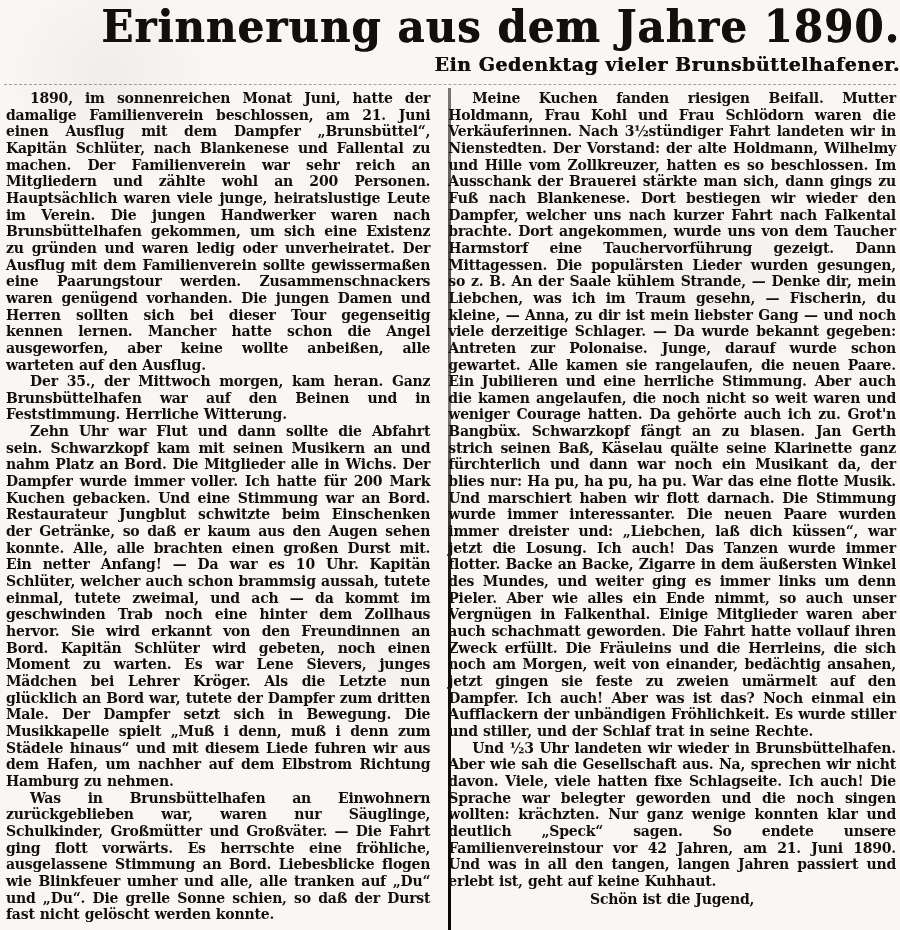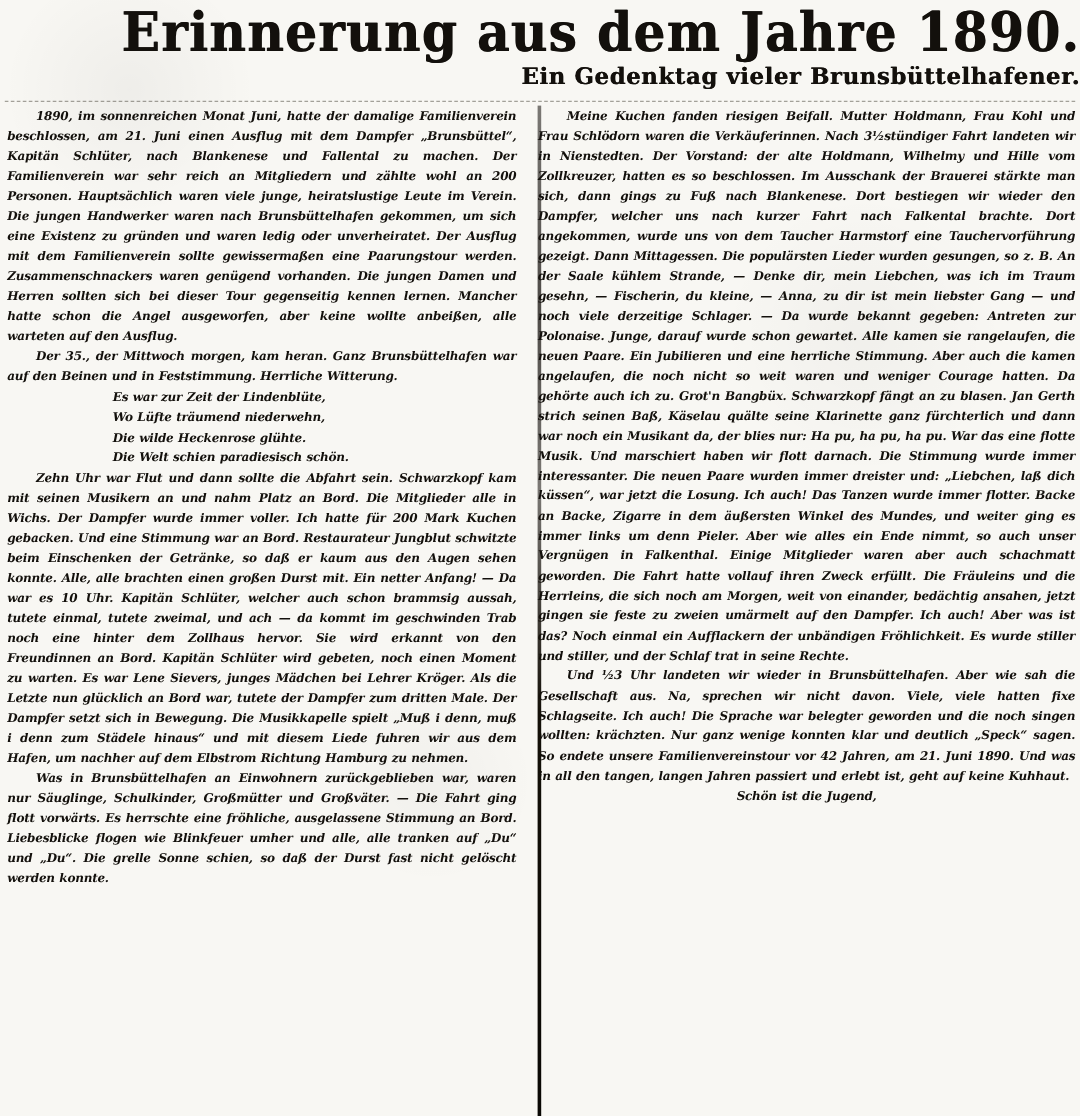--- a/index.html
+++ b/index.html
@@ -34,25 +34,24 @@
     position:absolute;top:84px;left:4px;width:892px;height:0;
     border-top:1px dashed rgba(60,55,45,0.45);
   }
 
   .columns{
     position:absolute;top:88px;left:0;width:900px;height:842px;
     display:flex;
   }
   .col{
     box-sizing:border-box;
-    font-size:10px;line-height:16.65px;font-weight:bold;
+    font-size:14px;line-height:16.65px;font-weight:bold;
     letter-spacing:-0.2px;word-spacing:0.5px;
     text-align:justify;
     overflow:hidden;
-    font-style:italic;
   }
   .col-left{width:449px;padding:2px 8px 0 6px;}
   .col-right{width:473px;padding:2px 4px 0 10px;}
   .divider{
     position:absolute;left:448px;top:88px;height:842px;width:3px;
     background:linear-gradient(180deg,
       rgba(20,16,12,0.55) 0%, rgba(20,16,12,0.75) 20%,
       rgba(20,16,12,0.55) 38%, #141008 60%, #0a0804 100%);
   }
 
@@ -70,26 +69,20 @@
     <h1 class="title">Erinnerung aus dem Jahre 1890.</h1>
     <h2 class="subtitle">Ein Gedenktag vieler Brunsbüttelhafener.</h2>
   </div>
   <div class="head-rule"></div>
 
   <div class="columns">
 
     <div class="col col-left">
       <p class="para">1890, im sonnenreichen Monat Juni, hatte der damalige Familienverein beschlossen, am 21. Juni einen Ausflug mit dem Dampfer „Brunsbüttel“, Kapitän Schlüter, nach Blankenese und Fallental zu machen. Der Familienverein war sehr reich an Mitgliedern und zählte wohl an 200 Personen. Hauptsächlich waren viele junge, heiratslustige Leute im Verein. Die jungen Handwerker waren nach Brunsbüttelhafen gekommen, um sich eine Existenz zu gründen und waren ledig oder unverheiratet. Der Ausflug mit dem Familienverein sollte gewissermaßen eine Paarungstour werden. Zusammenschnackers waren genügend vorhanden. Die jungen Damen und Herren sollten sich bei dieser Tour gegenseitig kennen lernen. Mancher hatte schon die Angel ausgeworfen, aber keine wollte anbeißen, alle warteten auf den Ausflug.</p>
       <p class="para">Der 35., der Mittwoch morgen, kam heran. Ganz Brunsbüttelhafen war auf den Beinen und in Feststimmung. Herrliche Witterung.</p>
-      <div class="verse">
-        <div>Es war zur Zeit der Lindenblüte,</div>
-        <div>Wo Lüfte träumend niederwehn,</div>
-        <div>Die wilde Heckenrose glühte.</div>
-        <div>Die Welt schien paradiesisch schön.</div>
-      </div>
       <p class="para">Zehn Uhr war Flut und dann sollte die Abfahrt sein. Schwarzkopf kam mit seinen Musikern an und nahm Platz an Bord. Die Mitglieder alle in Wichs. Der Dampfer wurde immer voller. Ich hatte für 200 Mark Kuchen gebacken. Und eine Stimmung war an Bord. Restaurateur Jungblut schwitzte beim Einschenken der Getränke, so daß er kaum aus den Augen sehen konnte. Alle, alle brachten einen großen Durst mit. Ein netter Anfang! — Da war es 10 Uhr. Kapitän Schlüter, welcher auch schon brammsig aussah, tutete einmal, tutete zweimal, und ach — da kommt im geschwinden Trab noch eine hinter dem Zollhaus hervor. Sie wird erkannt von den Freundinnen an Bord. Kapitän Schlüter wird gebeten, noch einen Moment zu warten. Es war Lene Sievers, junges Mädchen bei Lehrer Kröger. Als die Letzte nun glücklich an Bord war, tutete der Dampfer zum dritten Male. Der Dampfer setzt sich in Bewegung. Die Musikkapelle spielt „Muß i denn, muß i denn zum Städele hinaus“ und mit diesem Liede fuhren wir aus dem Hafen, um nachher auf dem Elbstrom Richtung Hamburg zu nehmen.</p>
       <p class="para">Was in Brunsbüttelhafen an Einwohnern zurückgeblieben war, waren nur Säuglinge, Schulkinder, Großmütter und Großväter. — Die Fahrt ging flott vorwärts. Es herrschte eine fröhliche, ausgelassene Stimmung an Bord. Liebesblicke flogen wie Blinkfeuer umher und alle, alle tranken auf „Du“ und „Du“. Die grelle Sonne schien, so daß der Durst fast nicht gelöscht werden konnte.</p>
     </div>
 
     <div class="col col-right">
       <p class="para">Meine Kuchen fanden riesigen Beifall. Mutter Holdmann, Frau Kohl und Frau Schlödorn waren die Verkäuferinnen. Nach 3½stündiger Fahrt landeten wir in Nienstedten. Der Vorstand: der alte Holdmann, Wilhelmy und Hille vom Zollkreuzer, hatten es so beschlossen. Im Ausschank der Brauerei stärkte man sich, dann gings zu Fuß nach Blankenese. Dort bestiegen wir wieder den Dampfer, welcher uns nach kurzer Fahrt nach Falkental brachte. Dort angekommen, wurde uns von dem Taucher Harmstorf eine Tauchervorführung gezeigt. Dann Mittagessen. Die populärsten Lieder wurden gesungen, so z. B. An der Saale kühlem Strande, — Denke dir, mein Liebchen, was ich im Traum gesehn, — Fischerin, du kleine, — Anna, zu dir ist mein liebster Gang — und noch viele derzeitige Schlager. — Da wurde bekannt gegeben: Antreten zur Polonaise. Junge, darauf wurde schon gewartet. Alle kamen sie rangelaufen, die neuen Paare. Ein Jubilieren und eine herrliche Stimmung. Aber auch die kamen angelaufen, die noch nicht so weit waren und weniger Courage hatten. Da gehörte auch ich zu. Grot'n Bangbüx. Schwarzkopf fängt an zu blasen. Jan Gerth strich seinen Baß, Käselau quälte seine Klarinette ganz fürchterlich und dann war noch ein Musikant da, der blies nur: Ha pu, ha pu, ha pu. War das eine flotte Musik. Und marschiert haben wir flott darnach. Die Stimmung wurde immer interessanter. Die neuen Paare wurden immer dreister und: „Liebchen, laß dich küssen“, war jetzt die Losung. Ich auch! Das Tanzen wurde immer flotter. Backe an Backe, Zigarre in dem äußersten Winkel des Mundes, und weiter ging es immer links um denn Pieler. Aber wie alles ein Ende nimmt, so auch unser Vergnügen in Falkenthal. Einige Mitglieder waren aber auch schachmatt geworden. Die Fahrt hatte vollauf ihren Zweck erfüllt. Die Fräuleins und die Herrleins, die sich noch am Morgen, weit von einander, bedächtig ansahen, jetzt gingen sie feste zu zweien umärmelt auf den Dampfer. Ich auch! Aber was ist das? Noch einmal ein Aufflackern der unbändigen Fröhlichkeit. Es wurde stiller und stiller, und der Schlaf trat in seine Rechte.</p>
       <p class="para">Und ½3 Uhr landeten wir wieder in Brunsbüttelhafen. Aber wie sah die Gesellschaft aus. Na, sprechen wir nicht davon. Viele, viele hatten fixe Schlagseite. Ich auch! Die Sprache war belegter geworden und die noch singen wollten: krächzten. Nur ganz wenige konnten klar und deutlich „Speck“ sagen. So endete unsere Familienvereinstour vor 42 Jahren, am 21. Juni 1890. Und was in all den tangen, langen Jahren passiert und erlebt ist, geht auf keine Kuhhaut.</p>
       <div class="verse verse-center">
         <div>Schön ist die Jugend,</div>
 

